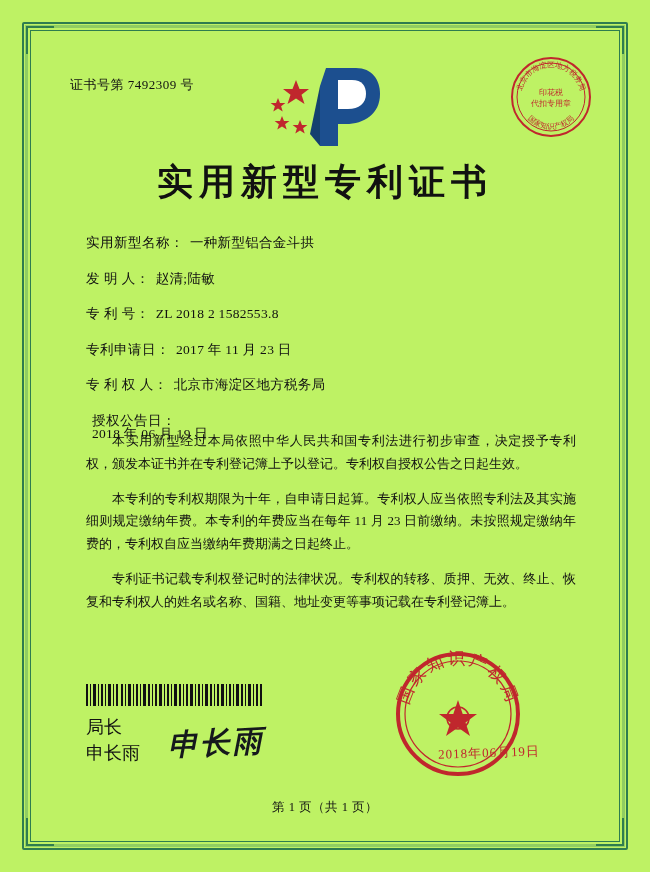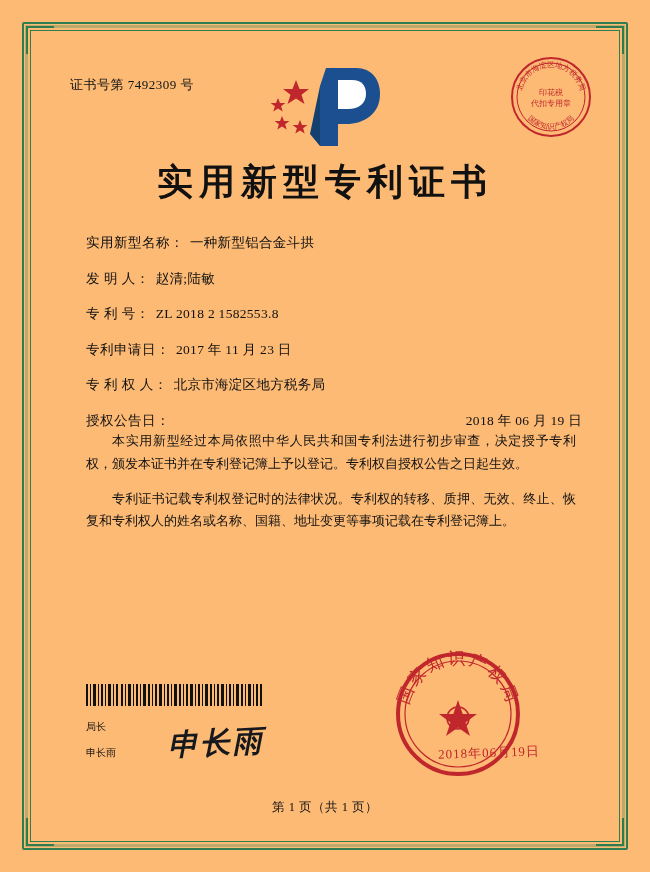--- a/index.html
+++ b/index.html
@@ -13,21 +13,21 @@
     font-family: "Liberation Serif", serif;
     color: #111;
     position: relative;
     overflow: hidden;
   }
 
   
   .page {
     position: absolute;
     inset: 0;
-    background: #fdba74;
+    background: #bef264;
   }
   .border-outer {
     position: absolute;
     left: 22px;
     top: 22px;
     right: 22px;
     bottom: 22px;
     border: 2px solid #2e7d4f;
     border-radius: 2px;
   }
@@ -126,21 +126,22 @@
   }
   .field-label {
     white-space: pre;
     letter-spacing: .5px;
   }
   .field-value {
     margin-left: 6px;
     letter-spacing: .3px;
   }
   .field-row.two-col {
-    justify-content: space-between;
+    justify-content: center;
+    flex-direction: column;
   }
   .field-row .second {
     margin-left: 92px;
     display: flex;
     align-items: baseline;
   }
 
   .paragraphs {
     position: absolute;
     left: 38px;
@@ -161,21 +162,21 @@
     left: 38px;
     bottom: 118px;
     width: 176px;
     height: 22px;
   }
 
   .sign-block {
     position: absolute;
     left: 38px;
     bottom: 58px;
-    font-size: 10px;
+    font-size: 18px;
     line-height: 26px;
   }
   .sign-script {
     position: absolute;
     left: 120px;
     bottom: 60px;
     font-family: "DejaVu Serif", serif;
     font-size: 30px;
     font-weight: bold;
     font-style: italic;
@@ -284,20 +285,21 @@
         <span class="field-value">北京市海淀区地方税务局</span>
       </div>
       <div class="field-row two-col">
         <span class="field-label">授权公告日：</span>
         <span class="field-value">2018 年 06 月 19 日</span>
       </div>
     </div>
 
     <div class="paragraphs">
       <p>本实用新型经过本局依照中华人民共和国专利法进行初步审查，决定授予专利权，颁发本证书并在专利登记簿上予以登记。专利权自授权公告之日起生效。</p>
+      <p>本专利的专利权期限为十年，自申请日起算。专利权人应当依照专利法及其实施细则规定缴纳年费。本专利的年费应当在每年 11 月 23 日前缴纳。未按照规定缴纳年费的，专利权自应当缴纳年费期满之日起终止。</p>
       <p>专利证书记载专利权登记时的法律状况。专利权的转移、质押、无效、终止、恢复和专利权人的姓名或名称、国籍、地址变更等事项记载在专利登记簿上。</p>
     </div>
 
     <div class="barcode">
       <svg viewBox="0 0 176 22" width="176" height="22" xmlns="http://www.w3.org/2000/svg">
         <g fill="#111">
           <rect x="0" y="0" width="2" height="22"></rect>
             <rect x="4" y="0" width="1" height="22"></rect>
           <rect x="7" y="0" width="3" height="22"></rect>
             <rect x="12" y="0" width="1" height="22"></rect>

